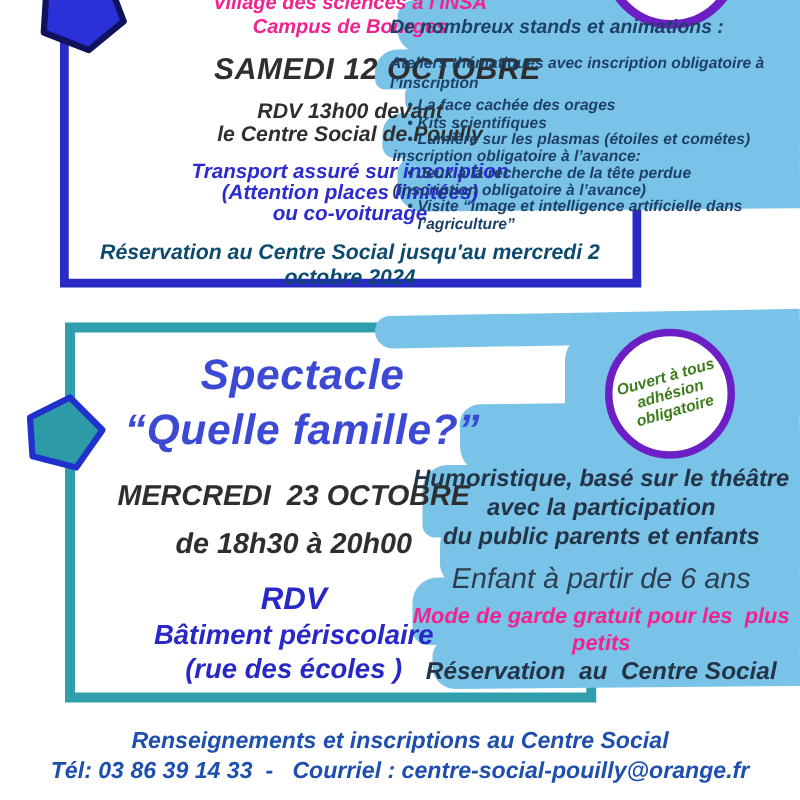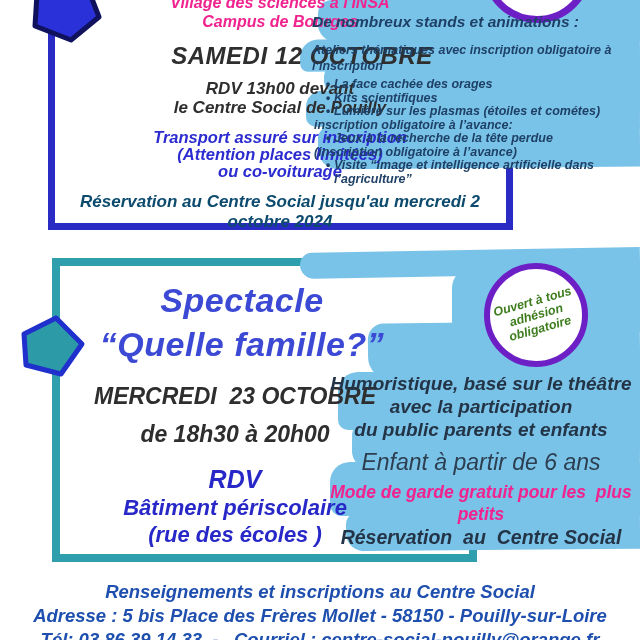--- a/index.html
+++ b/index.html
@@ -165,17 +165,16 @@
     <div class="desc-line prewrap">Humoristique, basé sur le théâtre</div>
     <div class="desc-line prewrap">avec la participation</div>
     <div class="desc-line prewrap">du public parents et enfants</div>
     <div class="age prewrap">Enfant à partir de 6 ans</div>
     <div class="garde prewrap">Mode de garde gratuit pour les  plus petits</div>
     <div class="resa2 prewrap">Réservation  au  Centre Social</div>
   </div>
 
   <div class="abs footer">
     <div class="prewrap">Renseignements et inscriptions au Centre Social</div>
-    <div class="prewrap">Adresse : 5 bis Place des Frères Mollet - 58150 - Pouilly-sur-Loire</div>
     <div class="prewrap">Tél: 03 86 39 14 33  -   Courriel : centre-social-pouilly@orange.fr</div>
   </div>
 
 </div>
 
 </body></html>

